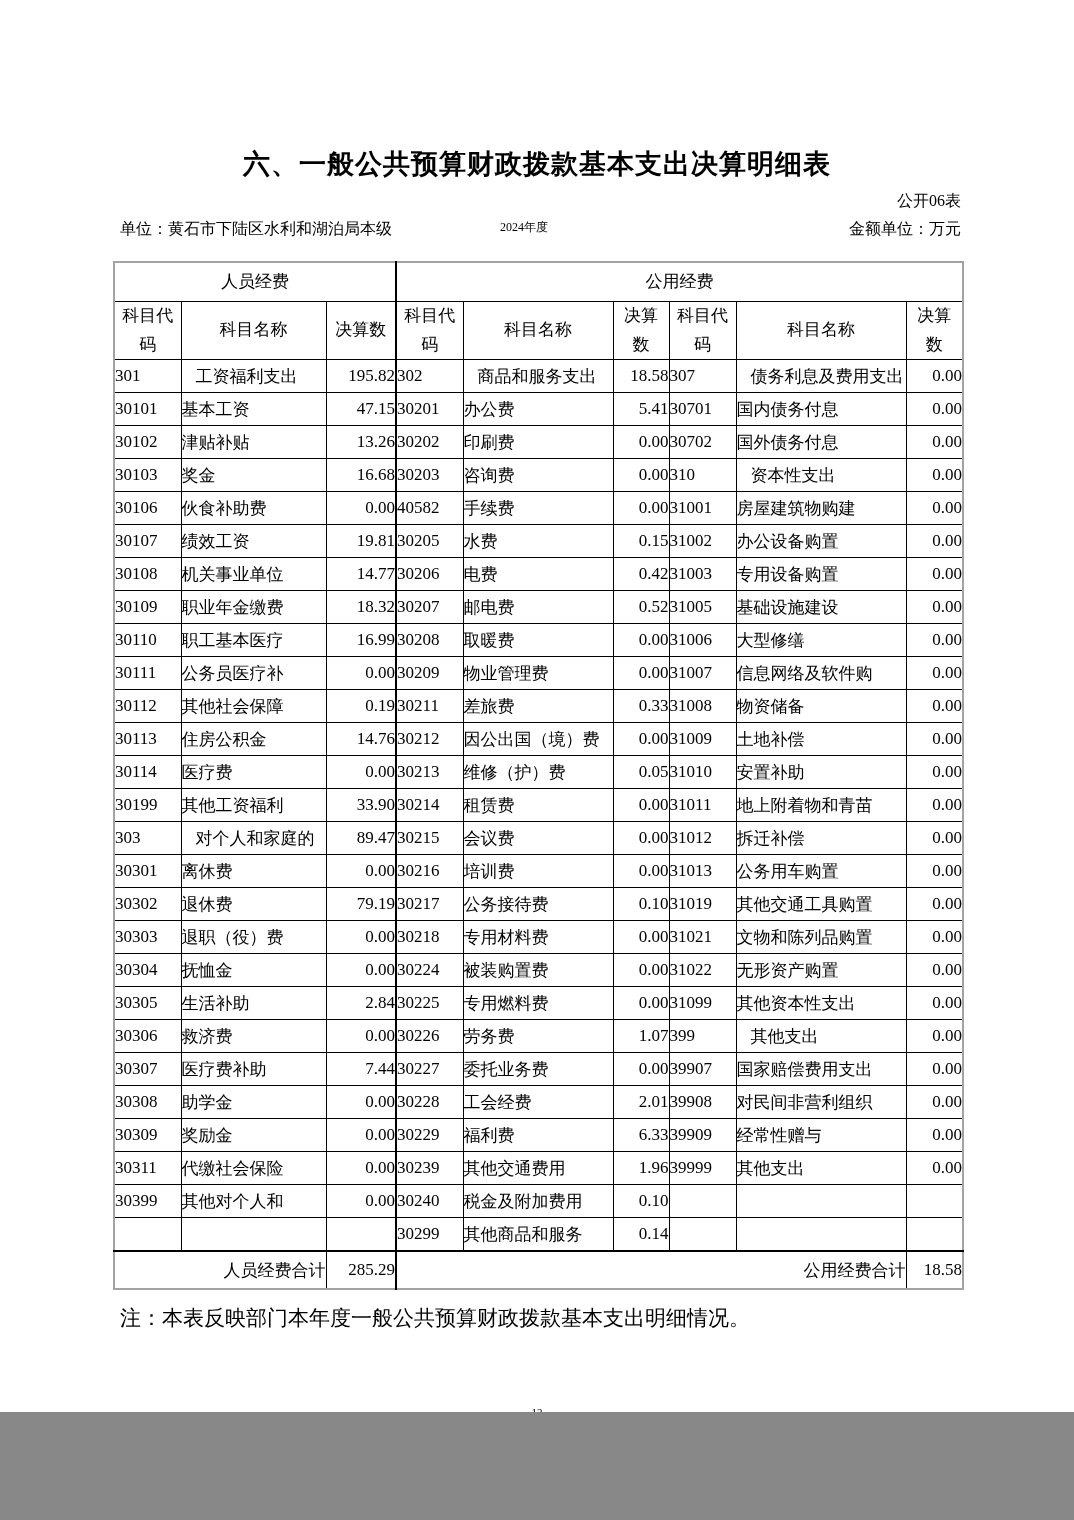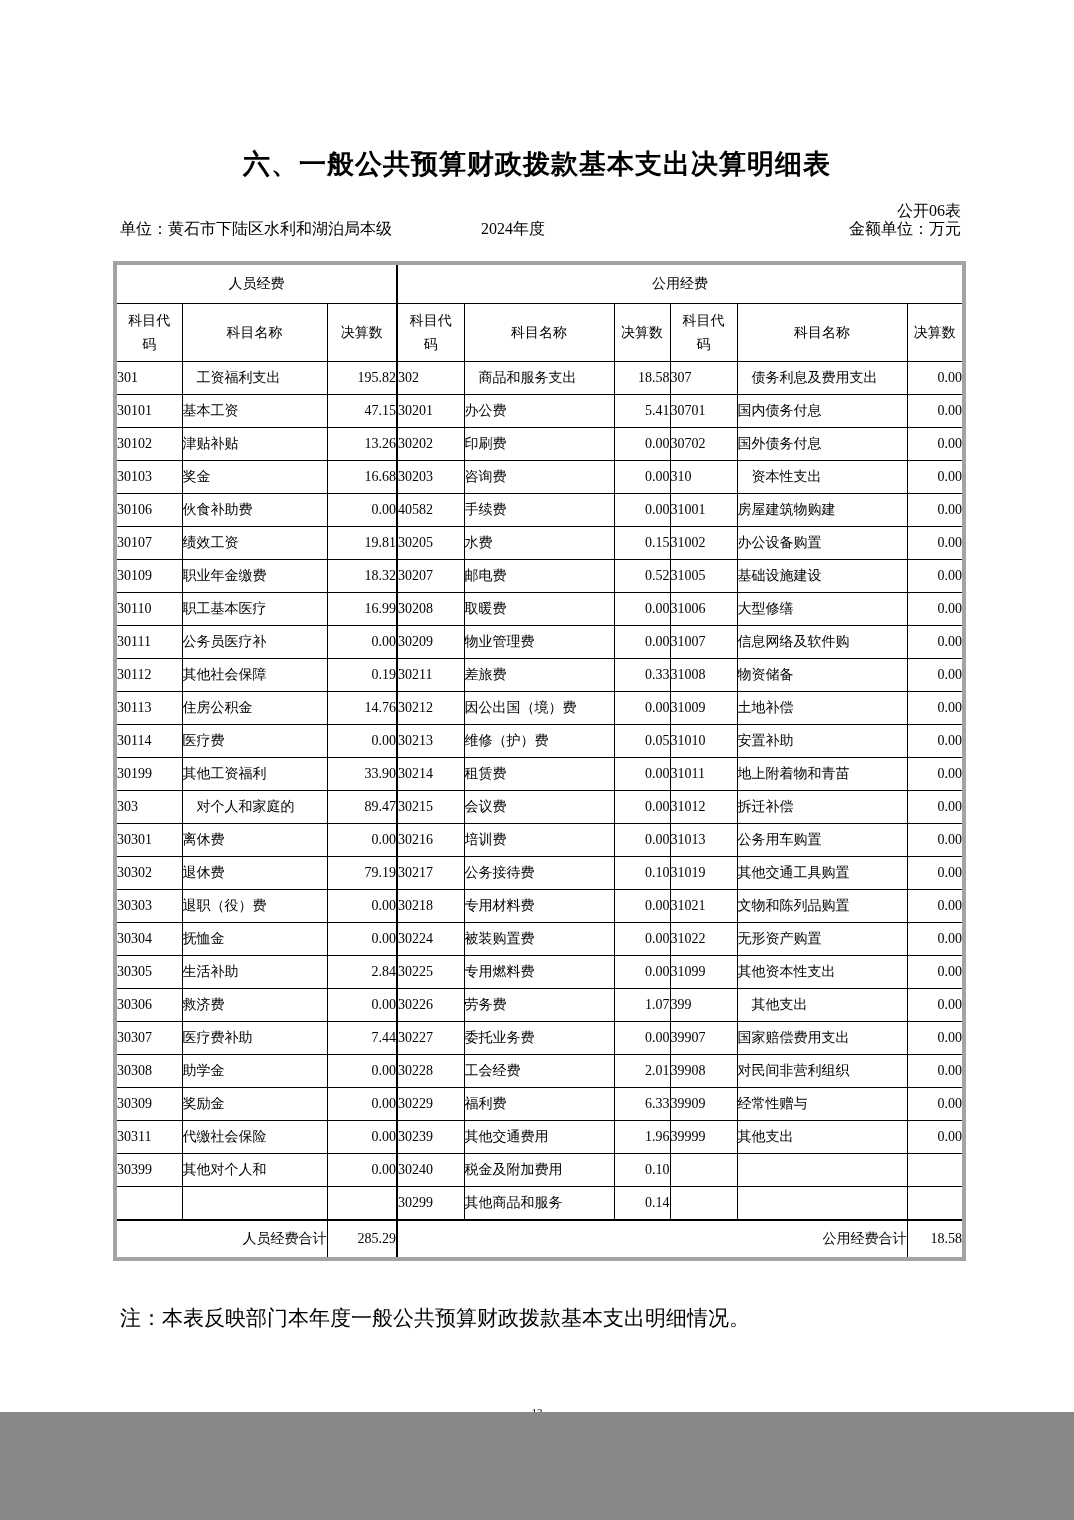--- a/index.html
+++ b/index.html
@@ -1,26 +1,26 @@
 <!DOCTYPE html>
 <html><head>
 <meta charset="utf-8">
 <style>
   html,body{margin:0;padding:0;background:#888;}
   .page{position:relative;width:1074px;height:1412px;background:#fff;margin:0 auto;
         font-family:"Liberation Serif","DejaVu Serif",serif;color:#000;overflow:hidden;}
   .title{position:absolute;top:146px;left:0;width:100%;text-align:center;
          font-family:"Liberation Sans","DejaVu Sans",sans-serif;font-weight:bold;
          font-size:27px;letter-spacing:1px;}
-  .table-code{position:absolute;top:201px;right:113px;font-size:16px;}
+  .table-code{position:absolute;top:191px;right:113px;font-size:16px;}
   .meta-unit{position:absolute;top:219px;left:120px;font-size:16px;}
-  .meta-year{position:absolute;top:219px;left:481px;font-size:16px;}
+  .meta-year{position:absolute;top:219px;left:500px;font-size:12px;}
   .meta-amount{position:absolute;top:219px;right:113px;font-size:16px;}
   table.budget{position:absolute;top:261px;left:113px;width:849px;
-         border-collapse:collapse;table-layout:fixed;border:4px solid #a3a3a3;font-size:14px;}
+         border-collapse:collapse;table-layout:fixed;border:2px solid #a3a3a3;font-size:17px;}
   table.budget th,table.budget td{border:1px solid #000;padding:0;overflow:hidden;
          white-space:nowrap;font-weight:normal;vertical-align:middle;}
   table.budget th{white-space:normal;text-align:center;line-height:1.65;}
   tr.group-row th{height:38px;}
   tr.colhead-row th{height:57px;padding:0 6px;}
   tbody td{height:32px;}
   td.code{text-align:left;padding-left:8px;}
   td.name{text-align:left;padding-left:24px;}
   td.name.top{padding-left:14px;}
   td.val{text-align:right;padding-right:9px;}
@@ -130,20 +130,31 @@
           <td class="name">绩效工资</td>
           <td class="val">19.81</td>
           <td class="code sec-start">30205</td>
           <td class="name">水费</td>
           <td class="val">0.15</td>
           <td class="code">31002</td>
           <td class="name">办公设备购置</td>
           <td class="val">0.00</td>
         </tr>
         <tr>
+          <td class="code">30108</td>
+          <td class="name">机关事业单位</td>
+          <td class="val">14.77</td>
+          <td class="code sec-start">30206</td>
+          <td class="name">电费</td>
+          <td class="val">0.42</td>
+          <td class="code">31003</td>
+          <td class="name">专用设备购置</td>
+          <td class="val">0.00</td>
+        </tr>
+        <tr>
           <td class="code">30109</td>
           <td class="name">职业年金缴费</td>
           <td class="val">18.32</td>
           <td class="code sec-start">30207</td>
           <td class="name">邮电费</td>
           <td class="val">0.52</td>
           <td class="code">31005</td>
           <td class="name">基础设施建设</td>
           <td class="val">0.00</td>
         </tr>

